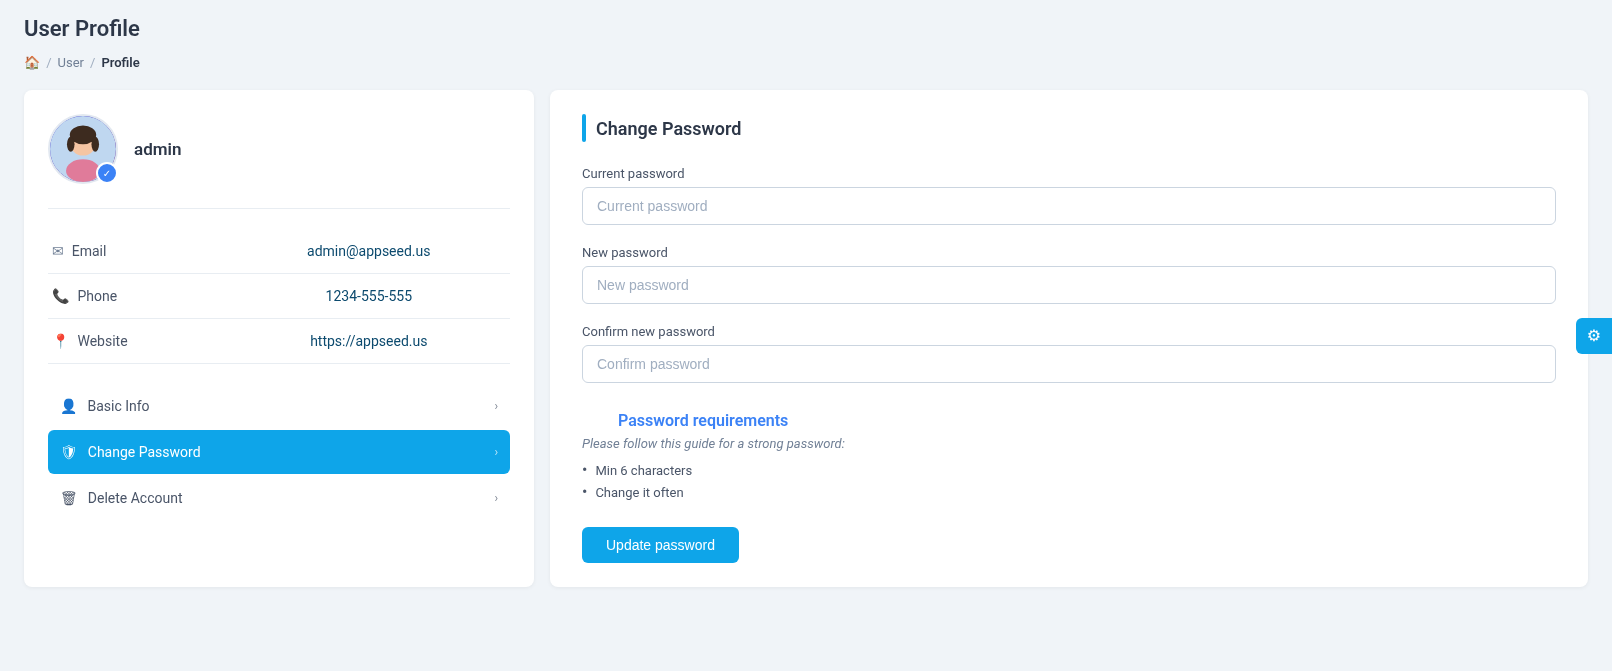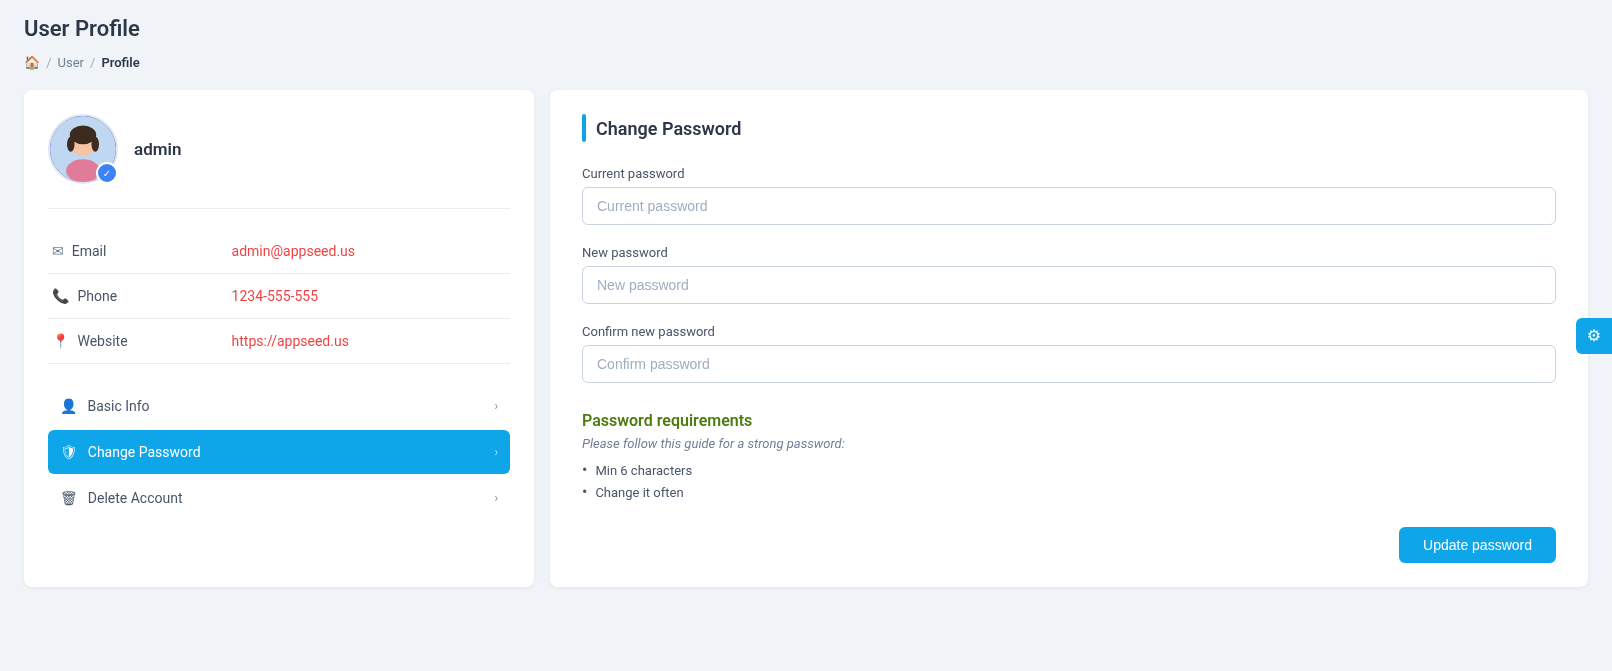--- a/index.html
+++ b/index.html
@@ -136,22 +136,22 @@
       font-size: 14px;
       white-space: nowrap;
     }
 
     .info-label-icon {
       font-size: 14px;
       color: #718096;
     }
 
     .info-value {
-      text-align: left;
-      color: #ef4444;
+      text-align: center;
+      color: #0c4a6e;
       font-size: 14px;
     }
 
     
     .nav-menu {
       margin-top: 20px;
     }
 
     .nav-item {
       display: flex;
@@ -238,22 +238,23 @@
       color: #a0aec0;
     }
 
     .password-requirements {
       margin-top: 28px;
     }
 
     .req-title {
       font-size: 16px;
       font-weight: 600;
-      color: #4d7c0f;
+      color: #3b82f6;
       margin-bottom: 6px;
+      margin-left: 36px;
     }
 
     .req-subtitle {
       font-size: 13px;
       color: #718096;
       margin-bottom: 8px;
       font-style: italic;
     }
 
     .req-list {
@@ -272,21 +273,20 @@
 
     .req-list li::before {
       content: "•";
       color: #4a5568;
       font-size: 16px;
       line-height: 1;
     }
 
     .update-btn-wrapper {
       display: flex;
-      justify-content: flex-end;
       margin-top: 24px;
     }
 
     .update-btn {
       background: #0ea5e9;
       color: #fff;
       border: none;
       padding: 10px 24px;
       border-radius: 6px;
       font-size: 14px;

